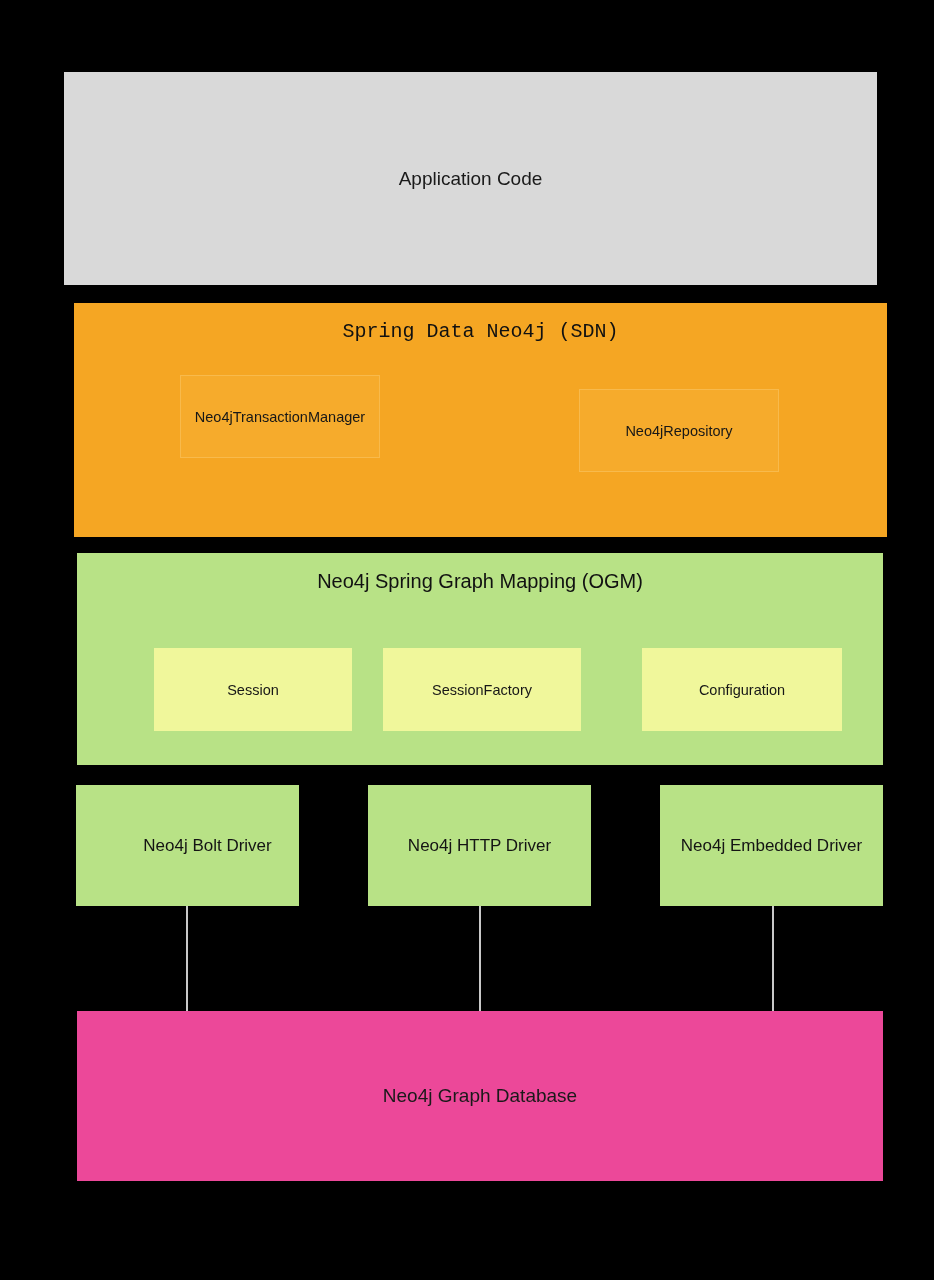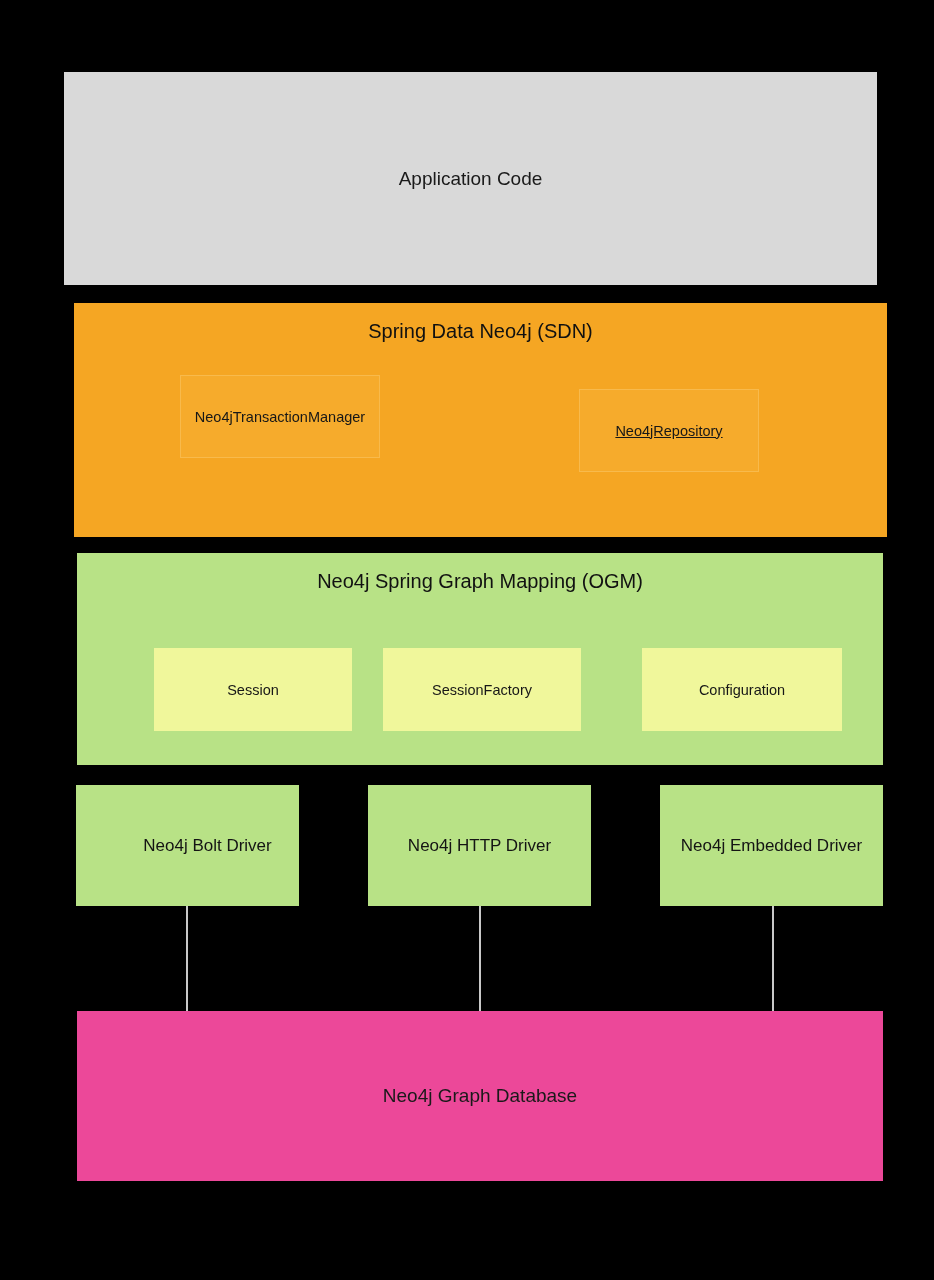--- a/index.html
+++ b/index.html
@@ -57,35 +57,36 @@
     display: block;
   }
   .layer-sdn .layer-title {
     position: absolute;
     left: 0;
     top: 17px;
     width: 813px;
     text-align: center;
     font-size: 20px;
     color: #111111;
+    font-family: Liberation Mono, monospace;
   }
   .sdn-sub {
     position: absolute;
     box-sizing: border-box;
     background: rgba(255, 214, 130, 0.10);
     border: 1px solid rgba(255, 225, 160, 0.28);
     display: flex;
     align-items: center;
     justify-content: center;
     font-size: 14.5px;
     color: #171717;
     white-space: nowrap;
   }
   .sdn-sub-1 { left: 106px; top: 72px; width: 200px; height: 83px; }
-  .sdn-sub-2 { left: 505px; top: 86px; width: 180px; height: 83px; text-decoration: underline; }
+  .sdn-sub-2 { left: 505px; top: 86px; width: 200px; height: 83px; }
 
   
   .layer-ogm {
     left: 77px;
     top: 553px;
     width: 806px;
     height: 212px;
     background: #b8e286;
     display: block;
   }

